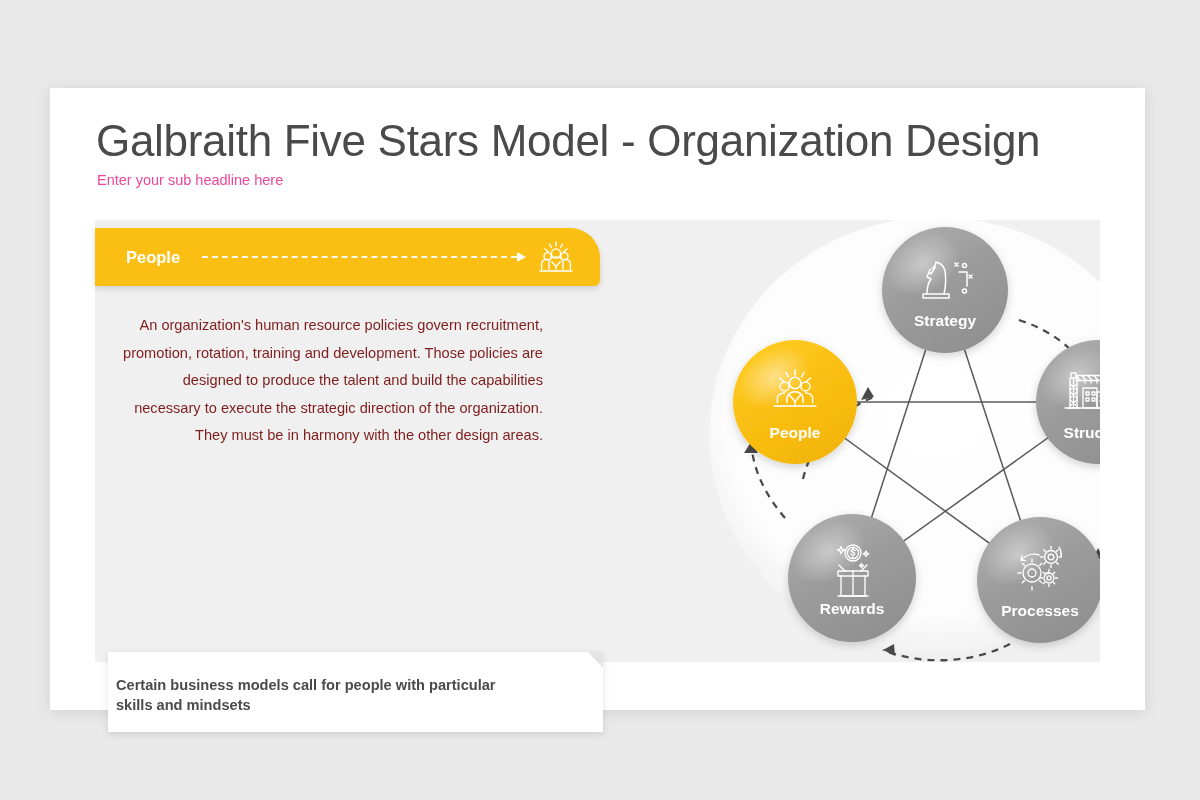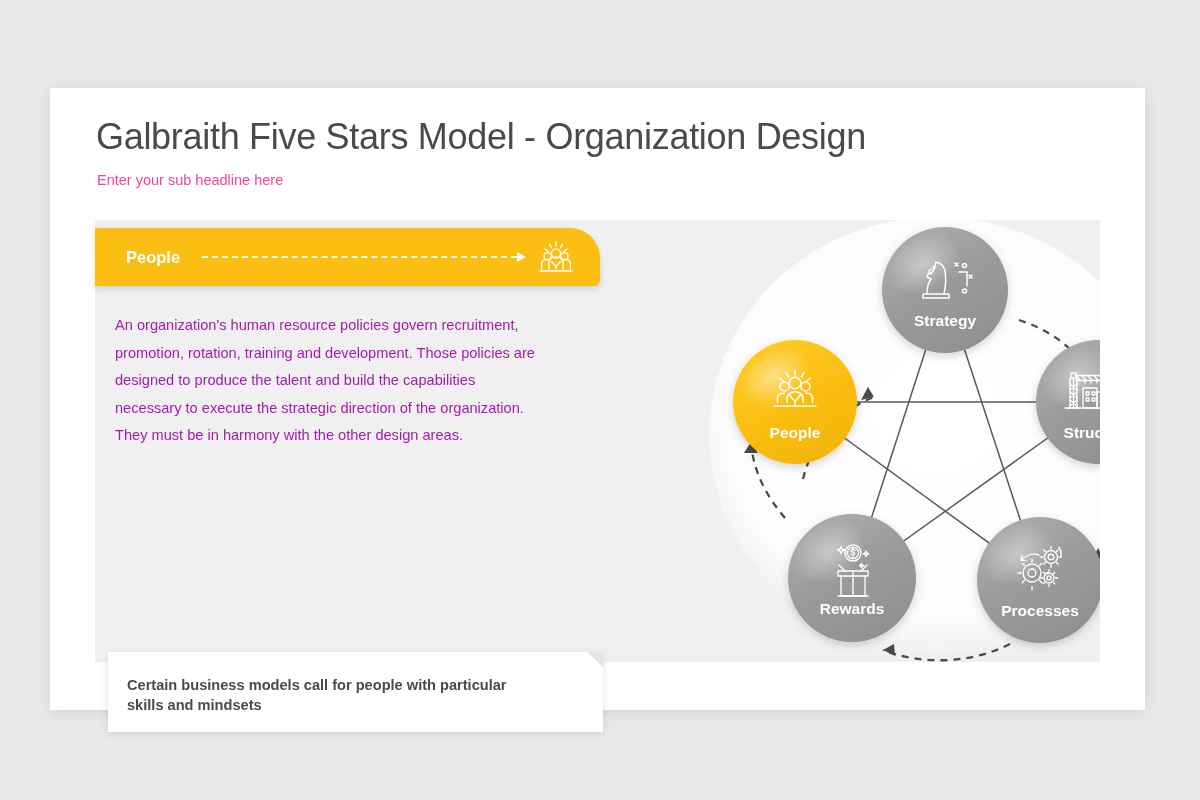--- a/index.html
+++ b/index.html
@@ -13,21 +13,21 @@
 
   .slide-card {
     position:absolute; left:50px; top:88px;
     width:1095px; height:622px;
     background:#ffffff;
     box-shadow:0 2px 14px rgba(0,0,0,0.10);
   }
 
   .page-title {
     position:absolute; left:46px; top:28px;
-    font-size:36px; font-weight:400; color:#4a4a4a;
+    font-size:44px; font-weight:400; color:#4a4a4a;
     letter-spacing:-0.3px; white-space:nowrap;
   }
   .page-subtitle {
     position:absolute; left:47px; top:84px;
     font-size:14.5px; font-weight:400; color:#ec4899;
   }
 
   .content-panel {
     position:absolute; left:45px; top:132px;
     width:1005px; height:442px;
@@ -57,39 +57,40 @@
   .topic-banner .dash-arrow .head {
     position:absolute; right:0; top:0;
     width:0; height:0;
     border-top:5px solid transparent;
     border-bottom:5px solid transparent;
     border-left:9px solid rgba(255,255,255,0.95);
   }
   .topic-banner .banner-icon { margin-right:26px; display:flex; }
 
   .body-copy {
-    position:absolute; left:20px; top:92px;
+    position:absolute; left:28px; top:92px;
     width:420px;
     font-size:14.6px; line-height:27.5px;
-    color:#a21caf;
+    color:#7f1d1d;
+    text-align:right;
   }
 
   .callout {
     position:absolute; left:13px; top:432px;
     width:495px; height:80px;
     background:#ffffff;
     box-shadow:0 2px 7px rgba(0,0,0,0.12);
   }
   .callout .fold {
     position:absolute; right:0; top:0;
     width:16px; height:16px;
     background:linear-gradient(225deg,#e4e4e4 0 50%, transparent 50%);
   }
   .callout .callout-text {
-    position:absolute; left:19px; top:23px; width:400px;
+    position:absolute; left:8px; top:23px; width:400px;
     font-size:14.6px; line-height:20px; font-weight:700; color:#4a4a4a;
   }
 
   
   .diagram { position:absolute; left:540px; top:0px; width:465px; height:442px;text-decoration:underline; }
   .diagram svg { display:block; }
 </style>
 </head>
 <body>
 

